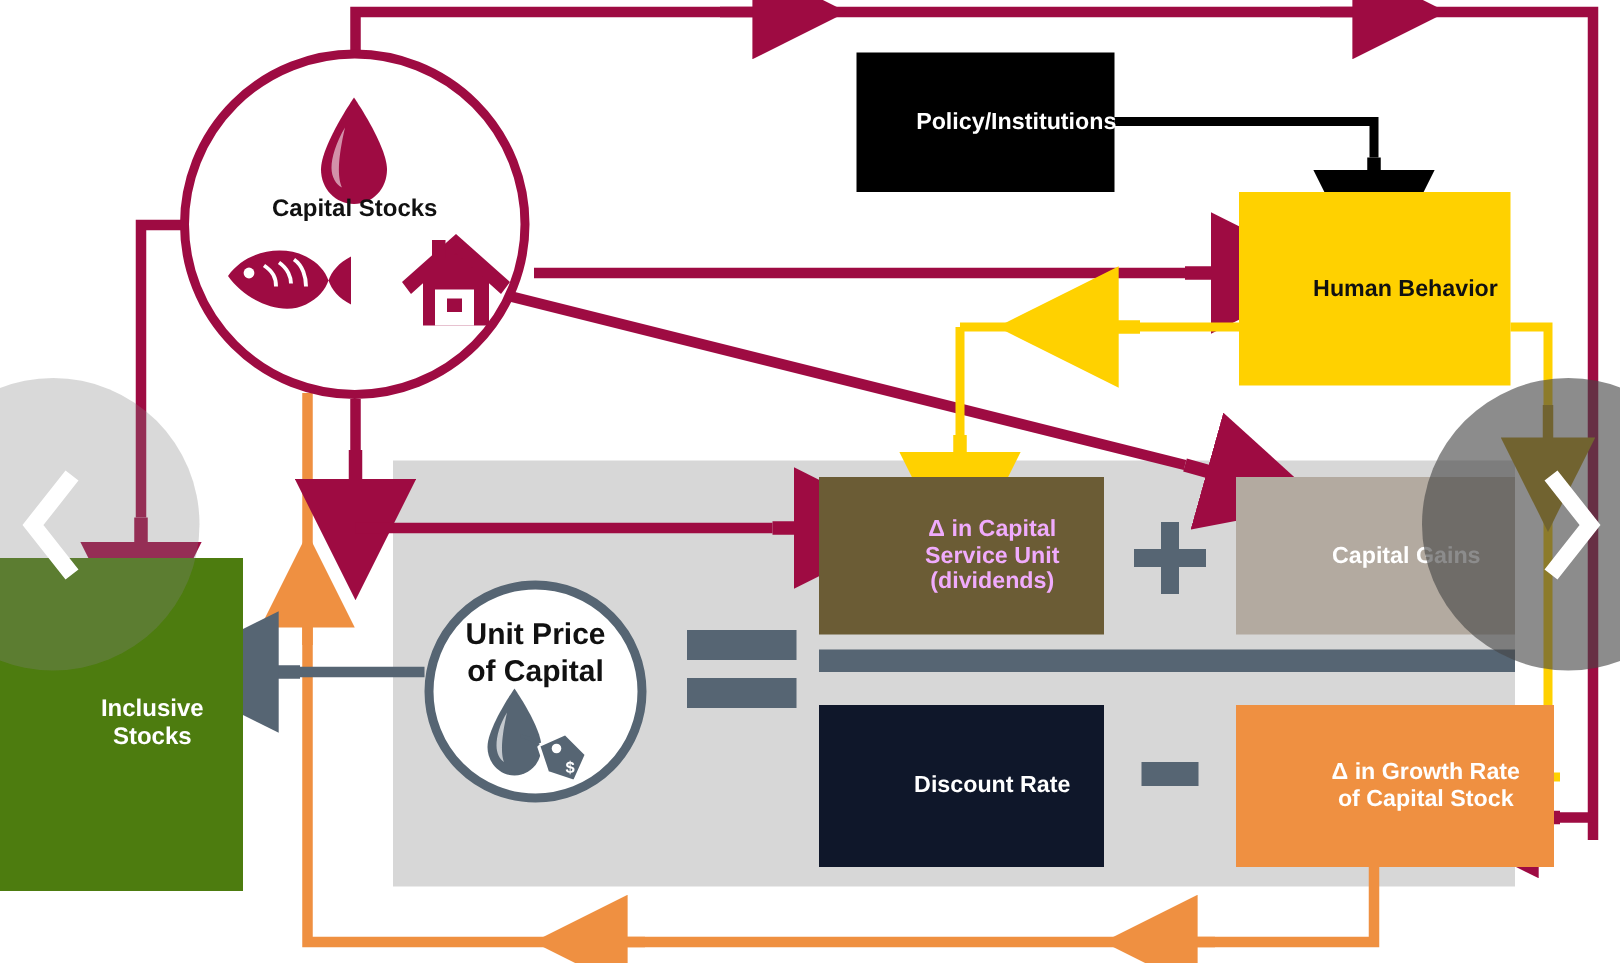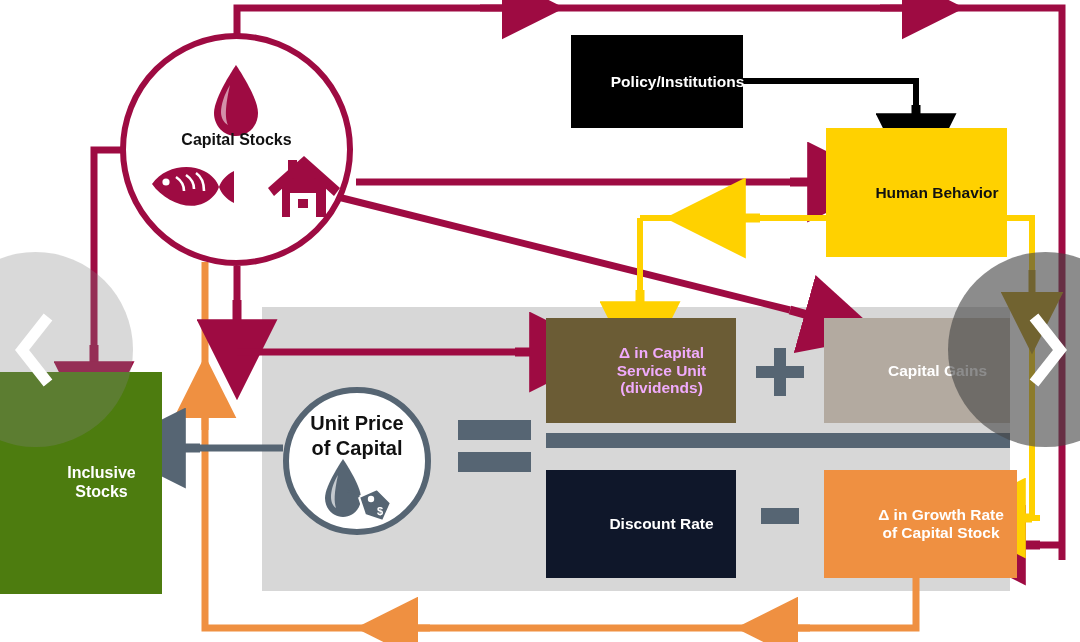--- a/index.html
+++ b/index.html
@@ -6,21 +6,21 @@
   body{font-family:"Liberation Sans",sans-serif;}
   #stage{position:relative;width:1080px;height:642px;background:#ffffff;overflow:hidden;}
   svg.layer{position:absolute;left:0;top:0;width:1080px;height:642px;}
   .node{position:absolute;box-sizing:border-box;display:flex;align-items:center;justify-content:center;text-align:center;font-weight:bold;line-height:1.16;padding-left:41px;}
   #policy{left:571px;top:35px;width:172px;height:93px;background:#000;color:#fff;font-size:15.5px;}
   #human{left:826px;top:128px;width:181px;height:129px;background:#FFD100;color:#111;font-size:15.5px;}
   #wealth{left:0px;top:372px;width:162px;height:222px;background:#4d7c0f;color:#fff;font-size:16px;}
   #dcsf{left:546px;top:318px;width:190px;height:105px;background:#6b5c35;color:#f0abfc;font-size:15.5px;}
   #gains{left:824px;top:318px;width:186px;height:105px;background:#b3aaa0;color:#fff;font-size:15.5px;}
   #discount{left:546px;top:470px;width:190px;height:108px;background:#0f172a;color:#fff;font-size:15.5px;}
-  #growth{left:824px;top:470px;width:193px;height:108px;background:#ef9041;color:#fff;font-size:15.5px;}
+  #growth{left:824px;top:470px;width:212px;height:108px;background:#ef9041;color:#fff;font-size:15.5px;}
   .circle{position:absolute;border-radius:50%;background:#fff;box-sizing:border-box;}
   #capstock-circle{left:120px;top:33px;width:233px;height:233px;border:6px solid #9e0b42;}
   #unitprice-circle{left:283px;top:387px;width:148px;height:148px;border:6px solid #566573;}
   .circ-label{position:absolute;width:100%;text-align:center;font-weight:bold;color:#111;}
   #capstock-label{top:92px;font-size:16px;}
   #unitprice-label{top:8px;font-size:20px;line-height:1.25;margin-top:10px;}
   .nav{position:absolute;border-radius:50%;display:flex;align-items:center;justify-content:center;}
   #nav-prev{left:-62px;top:252px;width:195px;height:195px;background:rgba(130,130,130,0.30);}
   #nav-next{left:948px;top:252px;width:195px;height:195px;background:rgba(70,70,70,0.62);}
   .chev{display:block;}

